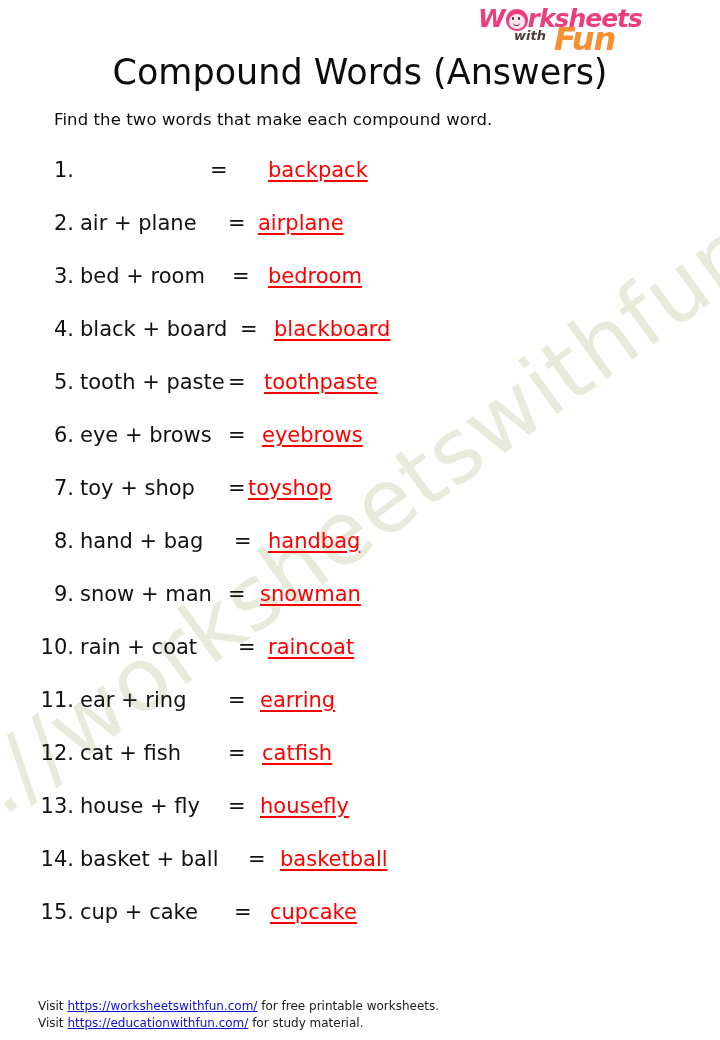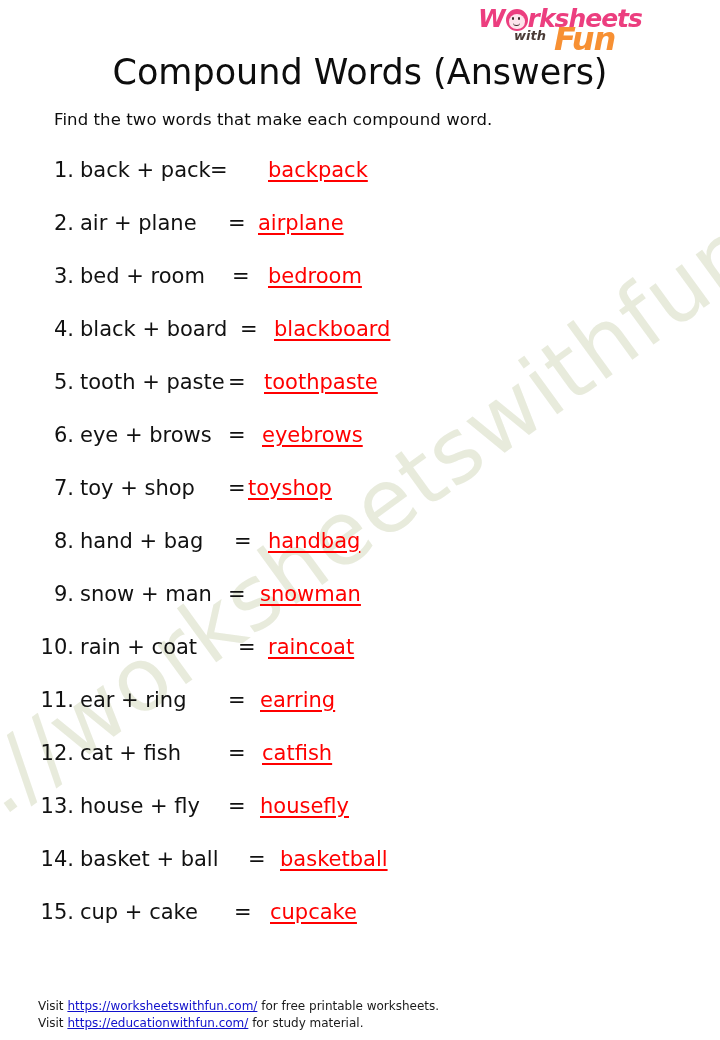--- a/index.html
+++ b/index.html
@@ -228,21 +228,20 @@
       <div class="logo-fun">Fun</div>
     </div>
 
     <div id="title">Compound Words (Answers)</div>
 
     <div id="instruction">Find the two words that make each compound word.</div>
 
     <div id="questions">
         <div class="qrow">
           <span class="q-num">1.</span>
-          <span class="q-parts">back + pack</span>
           <span class="q-eq" style="left: 210px;">=</span>
           <span class="q-answer" style="left: 268px;">backpack</span>
         </div>
         <div class="qrow">
           <span class="q-num">2.</span>
           <span class="q-parts">air + plane</span>
           <span class="q-eq" style="left: 228px;">=</span>
           <span class="q-answer" style="left: 258px;">airplane</span>
         </div>
         <div class="qrow">

